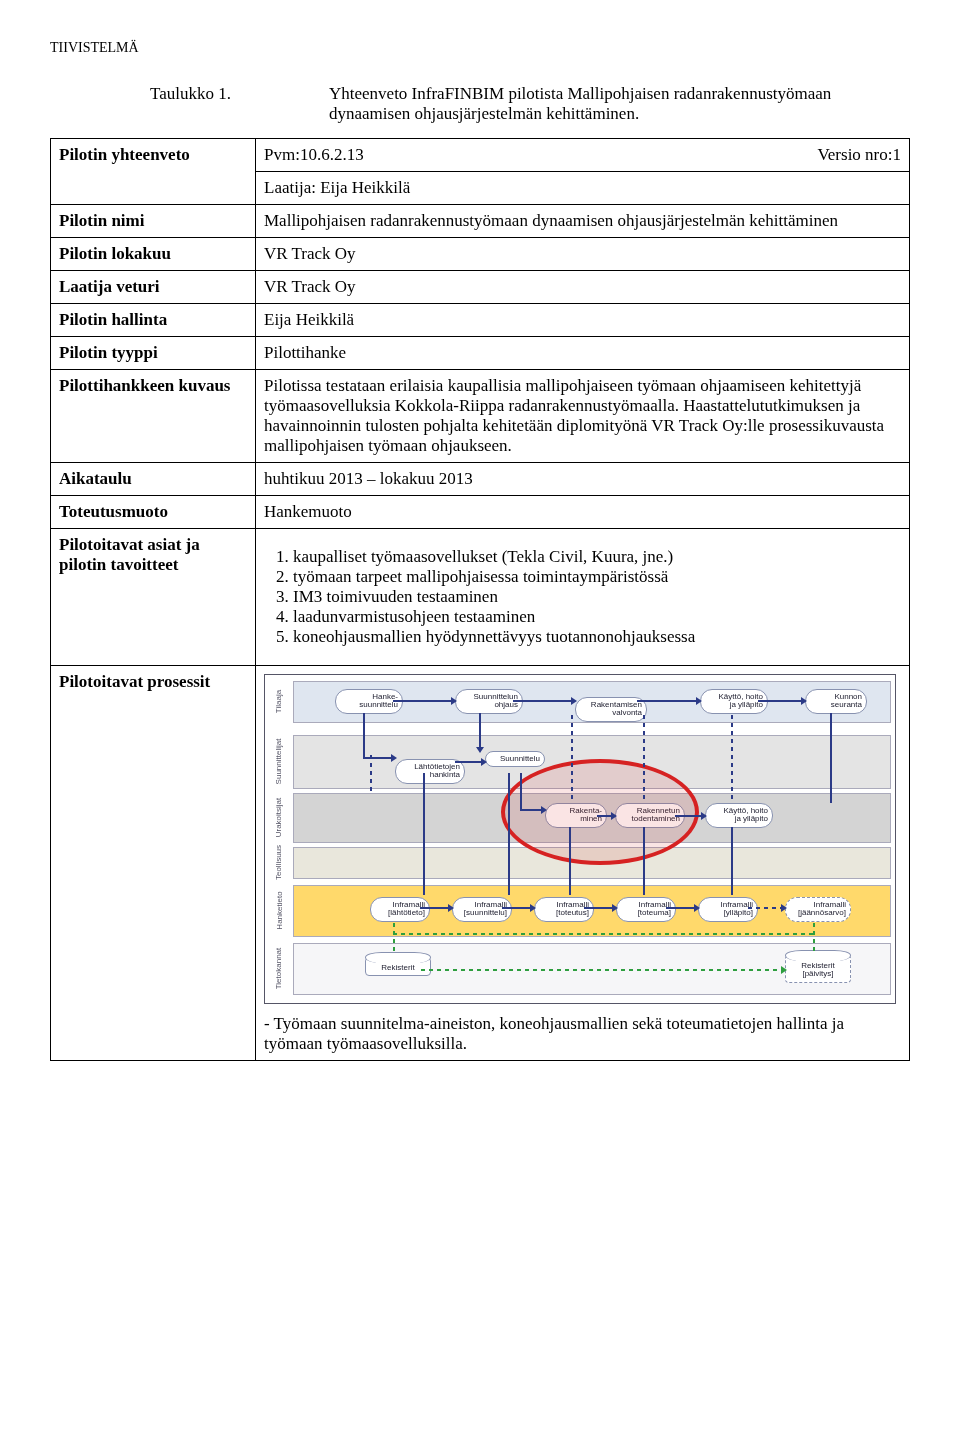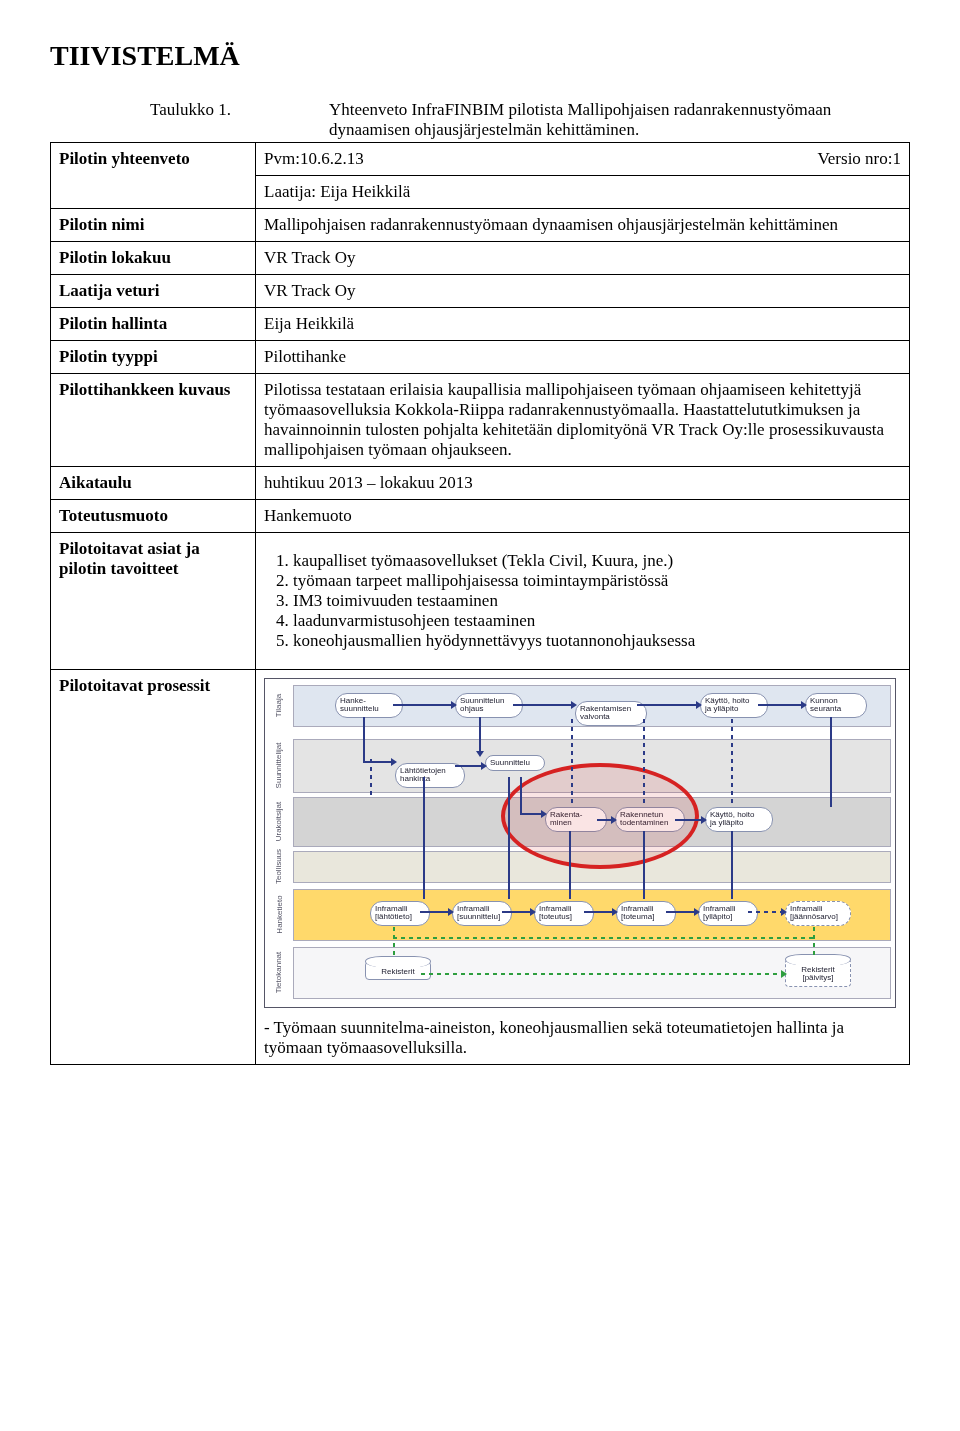--- a/index.html
+++ b/index.html
@@ -1,39 +1,39 @@
 <!DOCTYPE html>
 <html><head>
 <meta charset="utf-8">
 <style>
   html,body{margin:0;padding:0;background:#fff;font-family:"Times New Roman",serif;color:#000}
   .page{width:960px;min-height:1431px;margin:0 auto;padding:40px 50px 30px 50px;box-sizing:border-box;position:relative}
-  .title{font-size:28px;font-weight:bold;margin:0 0 28px 0}
-  .taulukko-row{margin:0 0 2px 0}
+  .title{font-size:14px;font-weight:normal;margin:0 0 28px 0}
+  .taulukko-row{margin:0 0 14px 0}
   .taulukko-label{display:inline-block;width:175px;font-size:17px;padding-left:100px}
   .taulukko-text{font-size:17px;vertical-align:top}
   table.main{border-collapse:collapse;width:100%;font-size:17px;table-layout:fixed}
   table.main td{border:1px solid #000;padding:6px 8px;vertical-align:top}
   table.main col.labelcol{width:205px}
   .row-label{font-weight:bold}
   .tav-list{margin:12px;padding:0;list-style:none}
   .tav-list li{margin:0}
   
   .diagram{position:relative;width:630px;height:328px;background:#fff;border:1px solid #556;margin:2px 0 10px 0;font-family:Arial,Helvetica,sans-serif;font-size:8px;color:#223}
   .lane{position:absolute;left:28px;right:4px;border:1px solid #aab}
   .lanelabel{position:absolute;left:4px;width:20px;display:flex;align-items:center;justify-content:center}
   .lanelabel span{transform:rotate(-90deg);white-space:nowrap;color:#556}
   .lane.tilaaja{top:6px;height:40px;background:#dfe6f0}
   .lane.suun{top:60px;height:52px;background:#e4e4e4}
   .lane.urak{top:118px;height:48px;background:#d4d4d4}
   .lane.teoll{top:172px;height:30px;background:#e9e7dc}
   .lane.hanke{top:210px;height:50px;background:#ffd96b}
   .lane.tieto{top:268px;height:50px;background:#f6f6f8}
   .ll-tilaaja{top:6px;height:40px}.ll-suun{top:60px;height:52px}.ll-urak{top:118px;height:48px}.ll-teoll{top:172px;height:30px}.ll-hanke{top:210px;height:50px}.ll-tieto{top:268px;height:50px}
-  .pbox{position:absolute;background:#fff;border:1px solid #8892b0;border-radius:12px;text-align:left;padding:3px 4px;line-height:1.05}
+  .pbox{position:absolute;background:#fff;border:1px solid #8892b0;border-radius:12px;text-align:right;padding:3px 4px;line-height:1.05}
   .pbox.orange{background:#fff;border:1px solid #8892b0}
   .dbox{position:absolute;background:#fff;border:1px solid #8892b0;border-right:1px solid #8892b0;border-radius:4px;text-align:center;padding:6px 4px 3px 4px;line-height:1.05}
   .dbox::before{content:"";position:absolute;left:-1px;right:-1px;top:-6px;height:10px;border:1px solid #8892b0;border-radius:50%/100%;border-bottom:none;background:#fff}
   .dbox.dashed{border-style:dashed}
   .circle-red{position:absolute;border:4px solid #d62222;border-radius:50%;background:rgba(214,34,34,0.12)}
   .arrow{position:absolute;background:#2b3a87}
   .arrow.v{width:2px}
   .arrow.h{height:2px}
   .arrow.dash{background:repeating-linear-gradient(to bottom,#2b3a87 0 4px,transparent 4px 8px)}
   .arrow.h.dash{background:repeating-linear-gradient(to right,#2b3a87 0 4px,transparent 4px 8px)}

